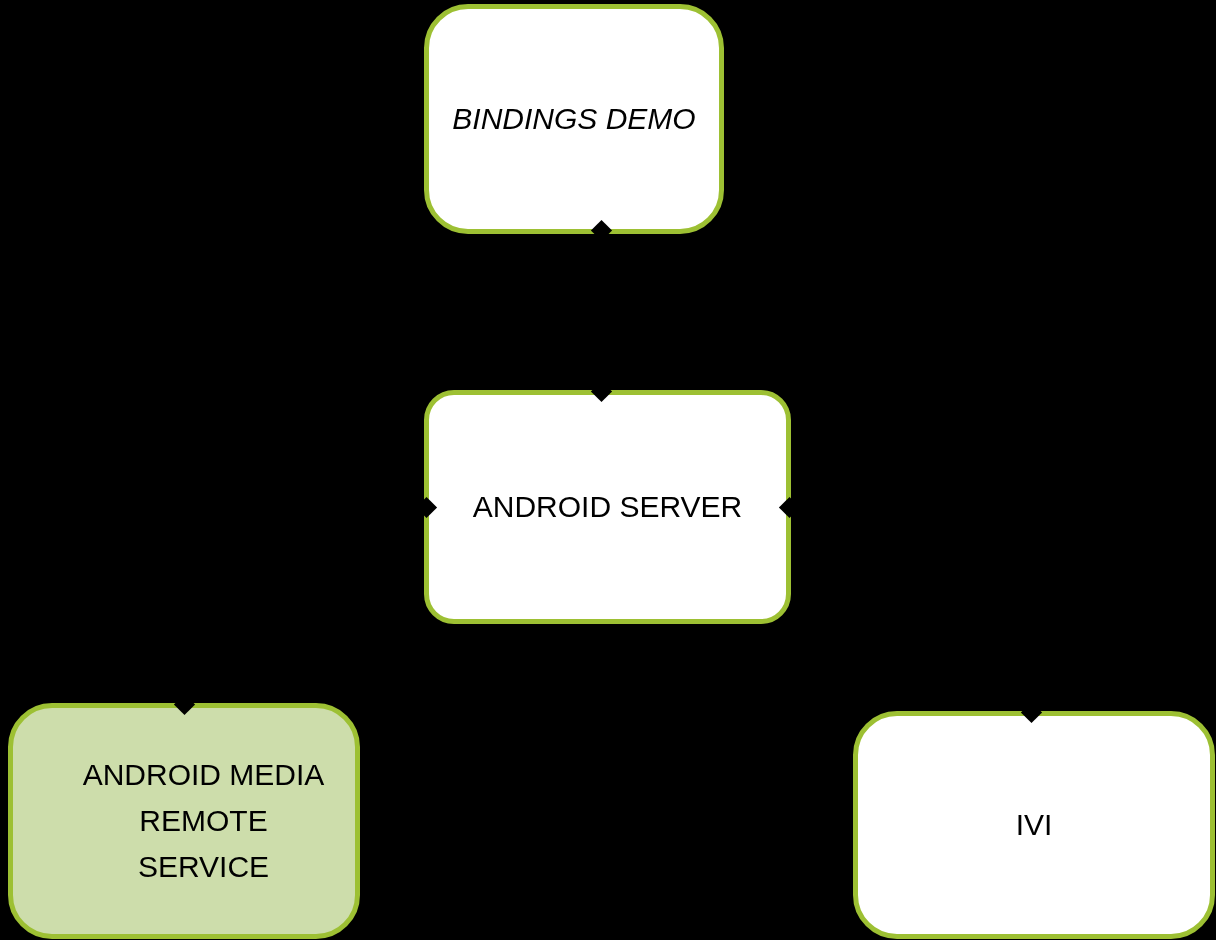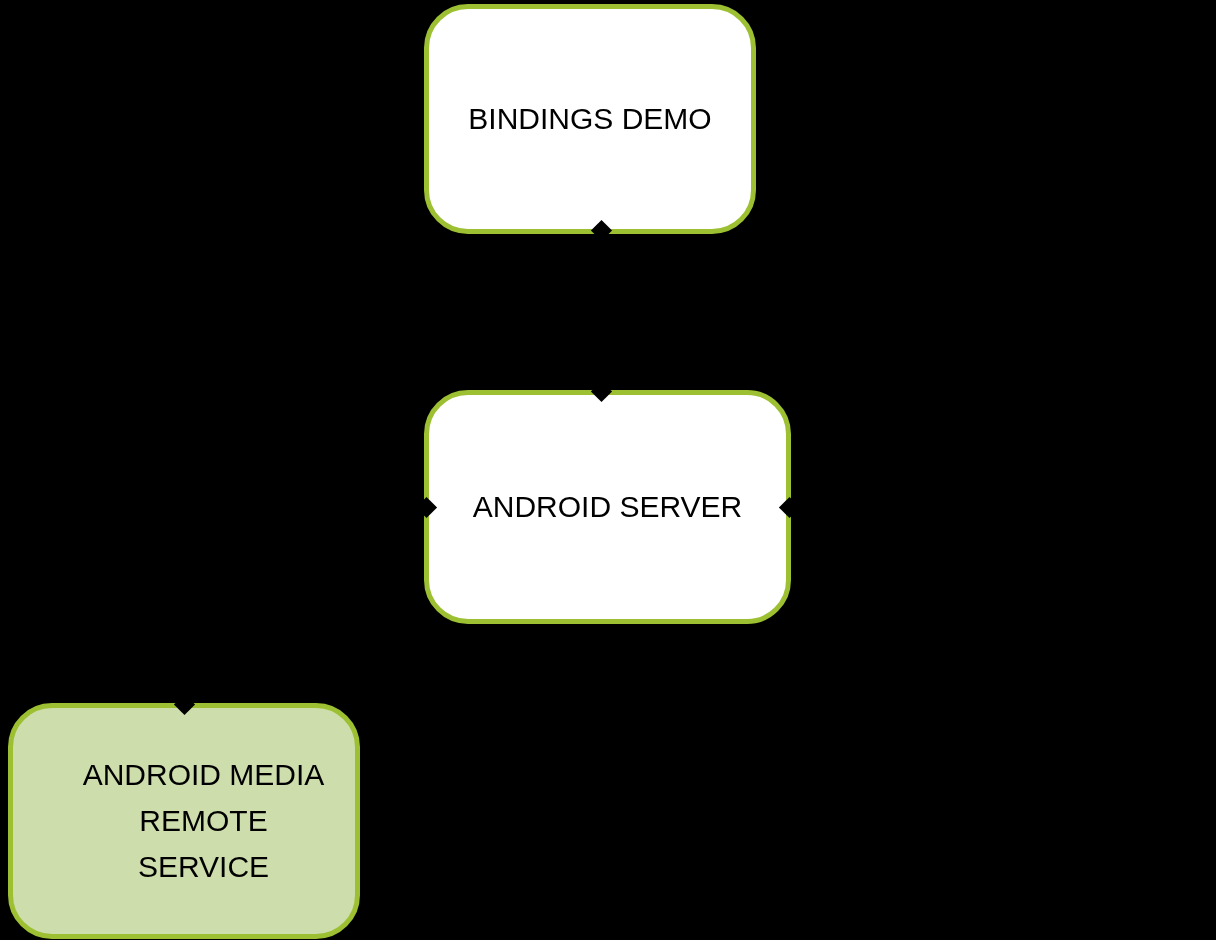--- a/index.html
+++ b/index.html
@@ -32,22 +32,23 @@
     line-height: 46px;
     background: #ffffff;
   }
   .node .label {
     display: block;
     padding: 0 22px;
   }
   #node-bindings-demo {
     left: 424px;
     top: 4px;
-    width: 332px;
+    width: 300px;
     height: 230px;
+    font-style: italic;
   }
   #node-android-server {
     left: 424px;
     top: 390px;
     width: 367px;
     height: 234px;
   }
   #node-android-media-remote-service {
     left: 8px;
     top: 703px;
@@ -77,28 +78,31 @@
 </style>
 </head>
 <body>
 
 <div class="diagram">
 
   <div class="node" id="node-bindings-demo" style="background: rgb(255, 255, 255); border-color: rgb(157, 192, 51);">
     <span class="label">BINDINGS DEMO</span>
   </div>
 
-  <div class="node" id="node-android-server" style="background: rgb(255, 255, 255); border-color: rgb(157, 192, 51);">
+  <div class="node" id="node-android-server" style="background: rgb(255, 255, 255); border-color: rgb(157, 192, 51); border-radius: 30px;">
     <span class="label">ANDROID SERVER</span>
   </div>
 
   <div class="node" id="node-android-media-remote-service" style="background: rgb(205, 221, 171); border-color: rgb(157, 192, 51); padding-left: 39px;">
     <span class="label">ANDROID MEDIA REMOTE SERVICE</span>
   </div>
 
+  <div class="node" id="node-ivi" style="background: rgb(255, 255, 255); border-color: rgb(157, 192, 51);">
+    <span class="label">IVI</span>
+  </div>
 
   <div class="notch" id="notch-bindings-bottom"></div>
   <div class="notch" id="notch-server-top"></div>
   <div class="notch" id="notch-server-left"></div>
   <div class="notch" id="notch-server-right"></div>
   <div class="notch" id="notch-media-top"></div>
   <div class="notch" id="notch-ivi-top"></div>
 
 </div>
 

